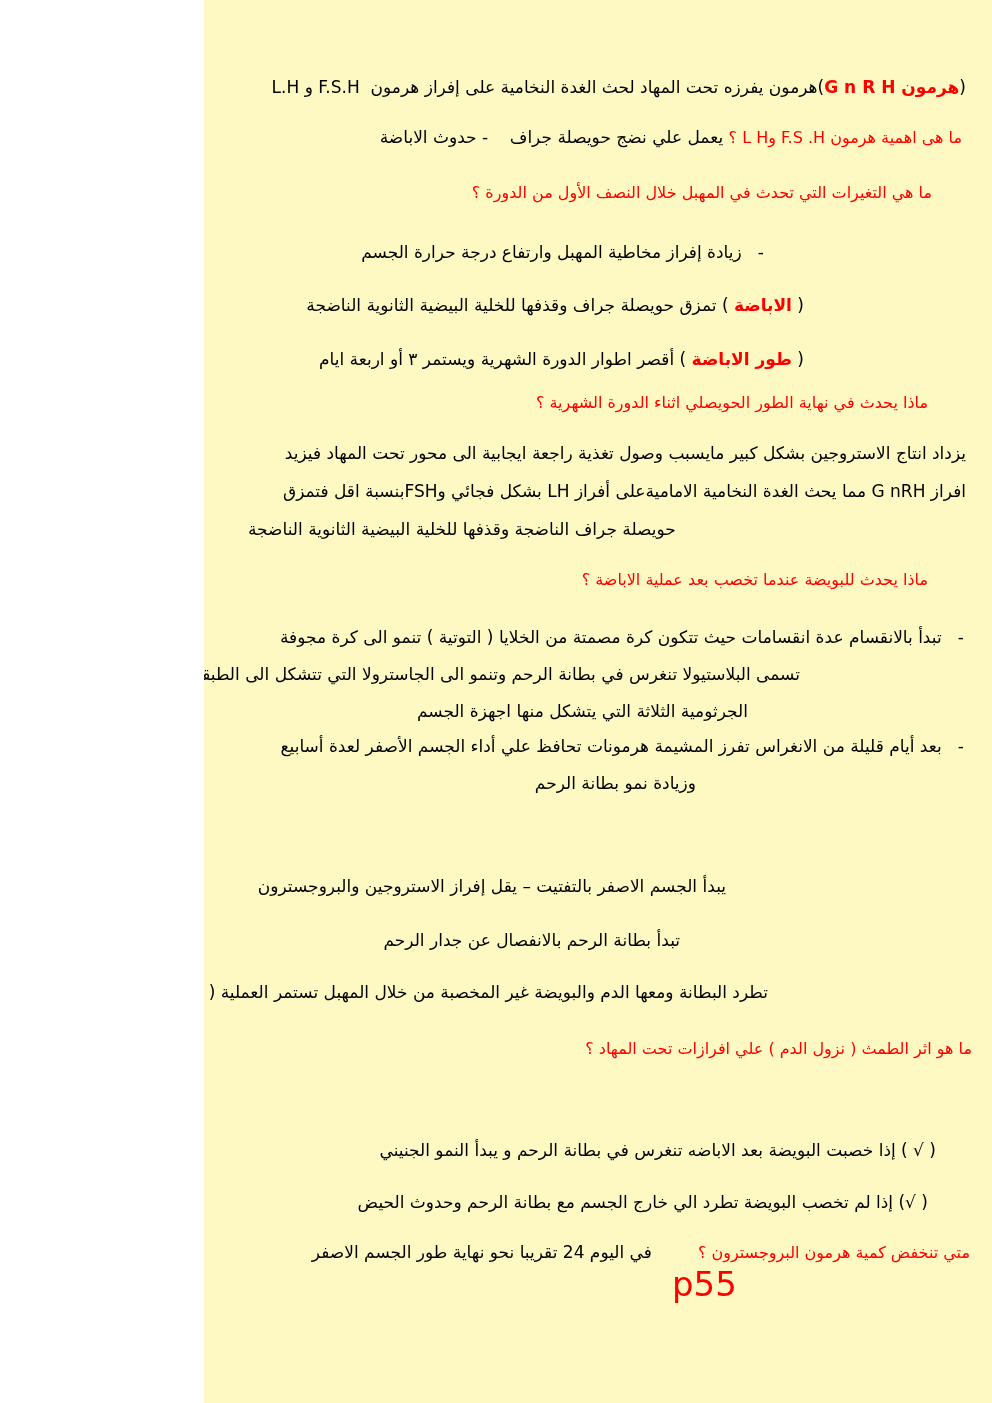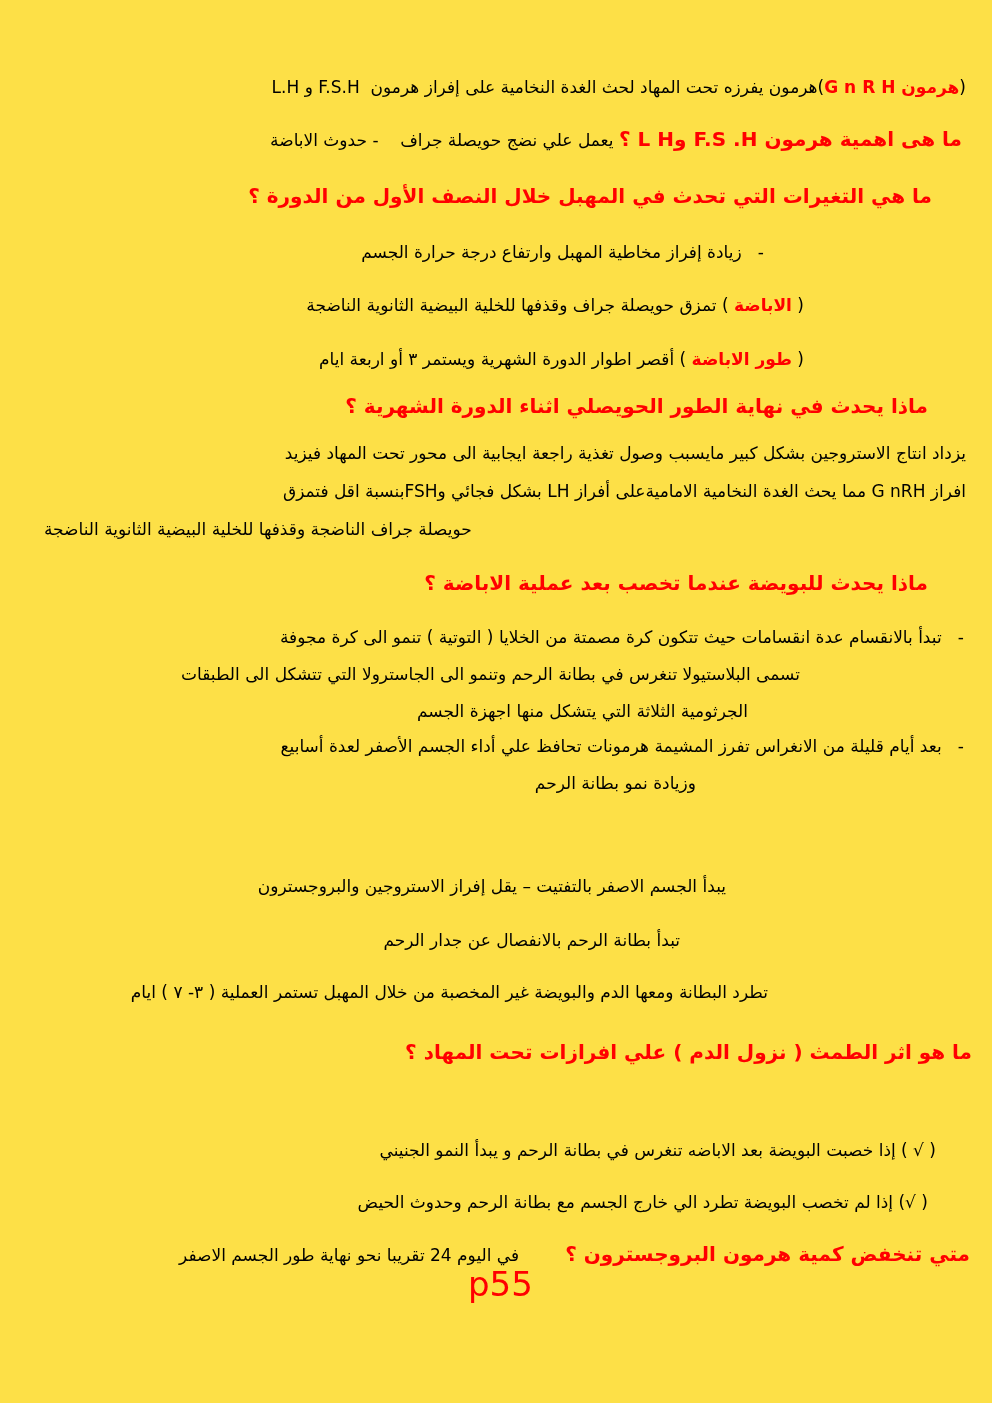--- a/index.html
+++ b/index.html
@@ -1,32 +1,32 @@
 <!DOCTYPE html>
 <html lang="ar" dir="rtl"><head>
 <meta charset="utf-8">
 <style>
   html,body{margin:0;padding:0;background:#ffffff;}
   .page{
     position:relative;
-    width:992px;height:1403px;
-    background:#fde047;
+    width:788px;height:1403px;
+    background:#fef9c3;
     overflow:hidden;
     direction:rtl;
     font-family:"DejaVu Sans",sans-serif;
   }
   .line{
     position:absolute;
     white-space:nowrap;
     font-size:17px;
     line-height:1.3;
     color:#000000;
   }
   .rt{color:#ff0000;font-weight:700;}           
-  .hd{color:#ff0000;font-weight:700;font-size:20px;} 
+  .hd{color:#ff0000;font-weight:400;font-size:16px;} 
   .sm{font-size:17px;}
   .gap{display:inline-block;width:46px;}
   .pnum{
     position:absolute;
     left:468px;top:1264px;
     direction:ltr;
     font-size:34px;
     color:#ff0000;
   }
 </style>

